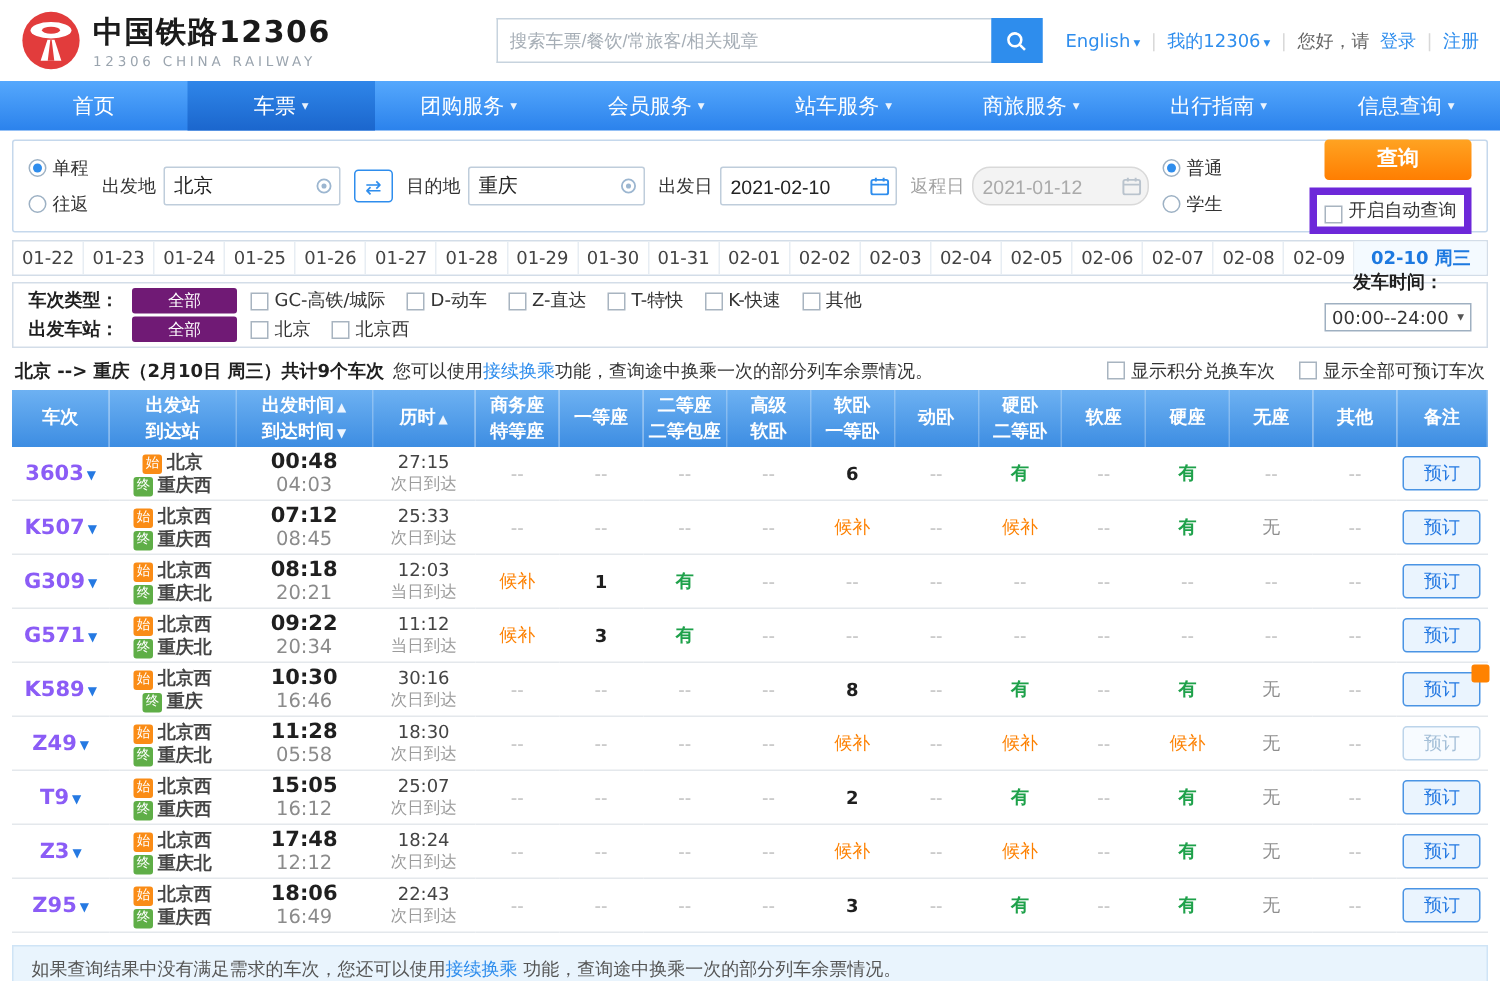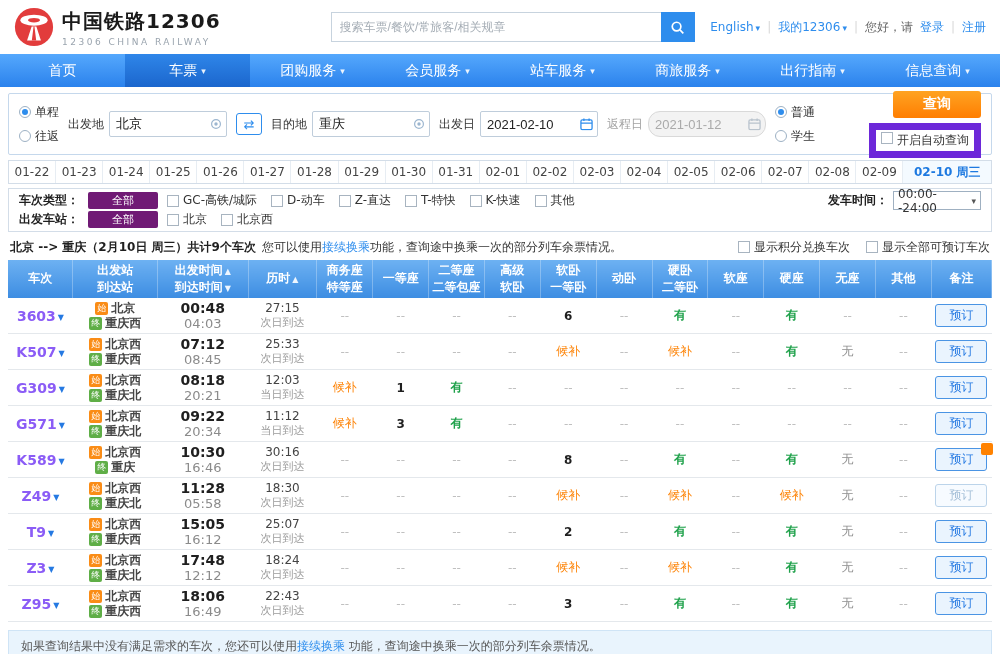--- a/index.html
+++ b/index.html
@@ -42,40 +42,40 @@
   .f-label { color:#333; white-space:nowrap; }
   .field.disabled .f-label { color:#a3a3a3;font-family:Liberation Mono, monospace; }
   .input-wrap { position:relative; display:inline-block; }
   .txt { width:118px; height:26px; border:1px solid #bfcddb; border-radius:2px;
     padding:0 20px 0 6px; font-size:13px; color:#222; outline:none; }
   .field.disabled .txt { background:#f3f3f3; color:#aaa; border-color:#d9d9d9;border-radius:12px; }
   .input-icon { position:absolute; right:5px; top:50%; transform:translateY(-50%); }
   .swap { width:26px; height:22px; border:1px solid #2e8ded; border-radius:3px; background:#fff;
     color:#2e8ded; font-size:13px; line-height:1; cursor:pointer; }
   .right-col { margin-left:auto; display:flex; flex-direction:column; align-items:flex-end; gap:5px; }
-  .query-btn { width:88px; height:27px; background:linear-gradient(#ffa322,#ff7e01); border:none;
+  .query-btn { width:98px; height:27px; background:linear-gradient(#ffa322,#ff7e01); border:none;
     border-radius:3px; color:#fff; font-size:14px; font-weight:bold; cursor:pointer; }
-  .auto-box { display:flex; align-items:flex-start; gap:4px; border:7px solid #6d28d9; padding:2px 5px; cursor:pointer; color:#333; }
+  .auto-box { display:flex; align-items:flex-end; gap:4px; border:5px solid #6d28d9; padding:2px 5px; cursor:pointer; color:#333; }
   .cbx { width:12px; height:12px; border:1px solid #a8b4c0; background:#fff; display:inline-block; flex:none; }
 
   
   .date-strip { margin:5px 8px 0; height:24px; border:1px solid #d3dde8; display:flex; background:#fff; }
   .date-cell { flex:1; display:flex; align-items:center; justify-content:center;
     border-right:1px solid #e7edf3; color:#444; cursor:pointer; white-space:nowrap; }
   .date-cell.selected { flex:1.9; color:#1d79e0; font-weight:bold; background:#f4faff; border-right:none; }
 
   
   .filter-box { margin:4px 8px 0; border:1px solid #d3dde8; padding:2px 10px; }
   .filter-row { display:flex; align-items:center; height:19px; gap:9px; }
   .filter-label { font-weight:bold; color:#1f1f1f; white-space:nowrap; }
   .badge-all { background:#701a75; color:#fff; border-radius:2px; padding:1px 24px; font-size:11px; cursor:pointer; }
   .filter-items { display:flex; align-items:center; gap:14px; }
   .filter-item { display:flex; align-items:center; gap:4px; cursor:pointer; color:#333; white-space:nowrap; }
-  .time-filter { margin-left:auto; display:flex; align-items:center; gap:5px; }
-  .time-select { width:88px; height:19px; border:1px solid #9fb0c1; display:flex; align-items:center;
+  .time-filter { margin-left:auto; display:flex; align-items:center; gap:5px;flex-direction:column; }
+  .time-select { width:98px; height:19px; border:1px solid #9fb0c1; display:flex; align-items:center;
     justify-content:space-between; padding:0 4px; cursor:pointer; color:#333; background:#fff; }
   .sel-arrow { font-size:9px; color:#555; }
 
   
   .summary { margin:6px 10px 0; height:18px; display:flex; align-items:center; gap:6px; }
   .route { font-weight:bold; color:#1f1f1f; }
   .sum-toggles { margin-left:auto; display:flex; gap:16px; }
 
   
   .table-wrap { margin:4px 8px 0; }

